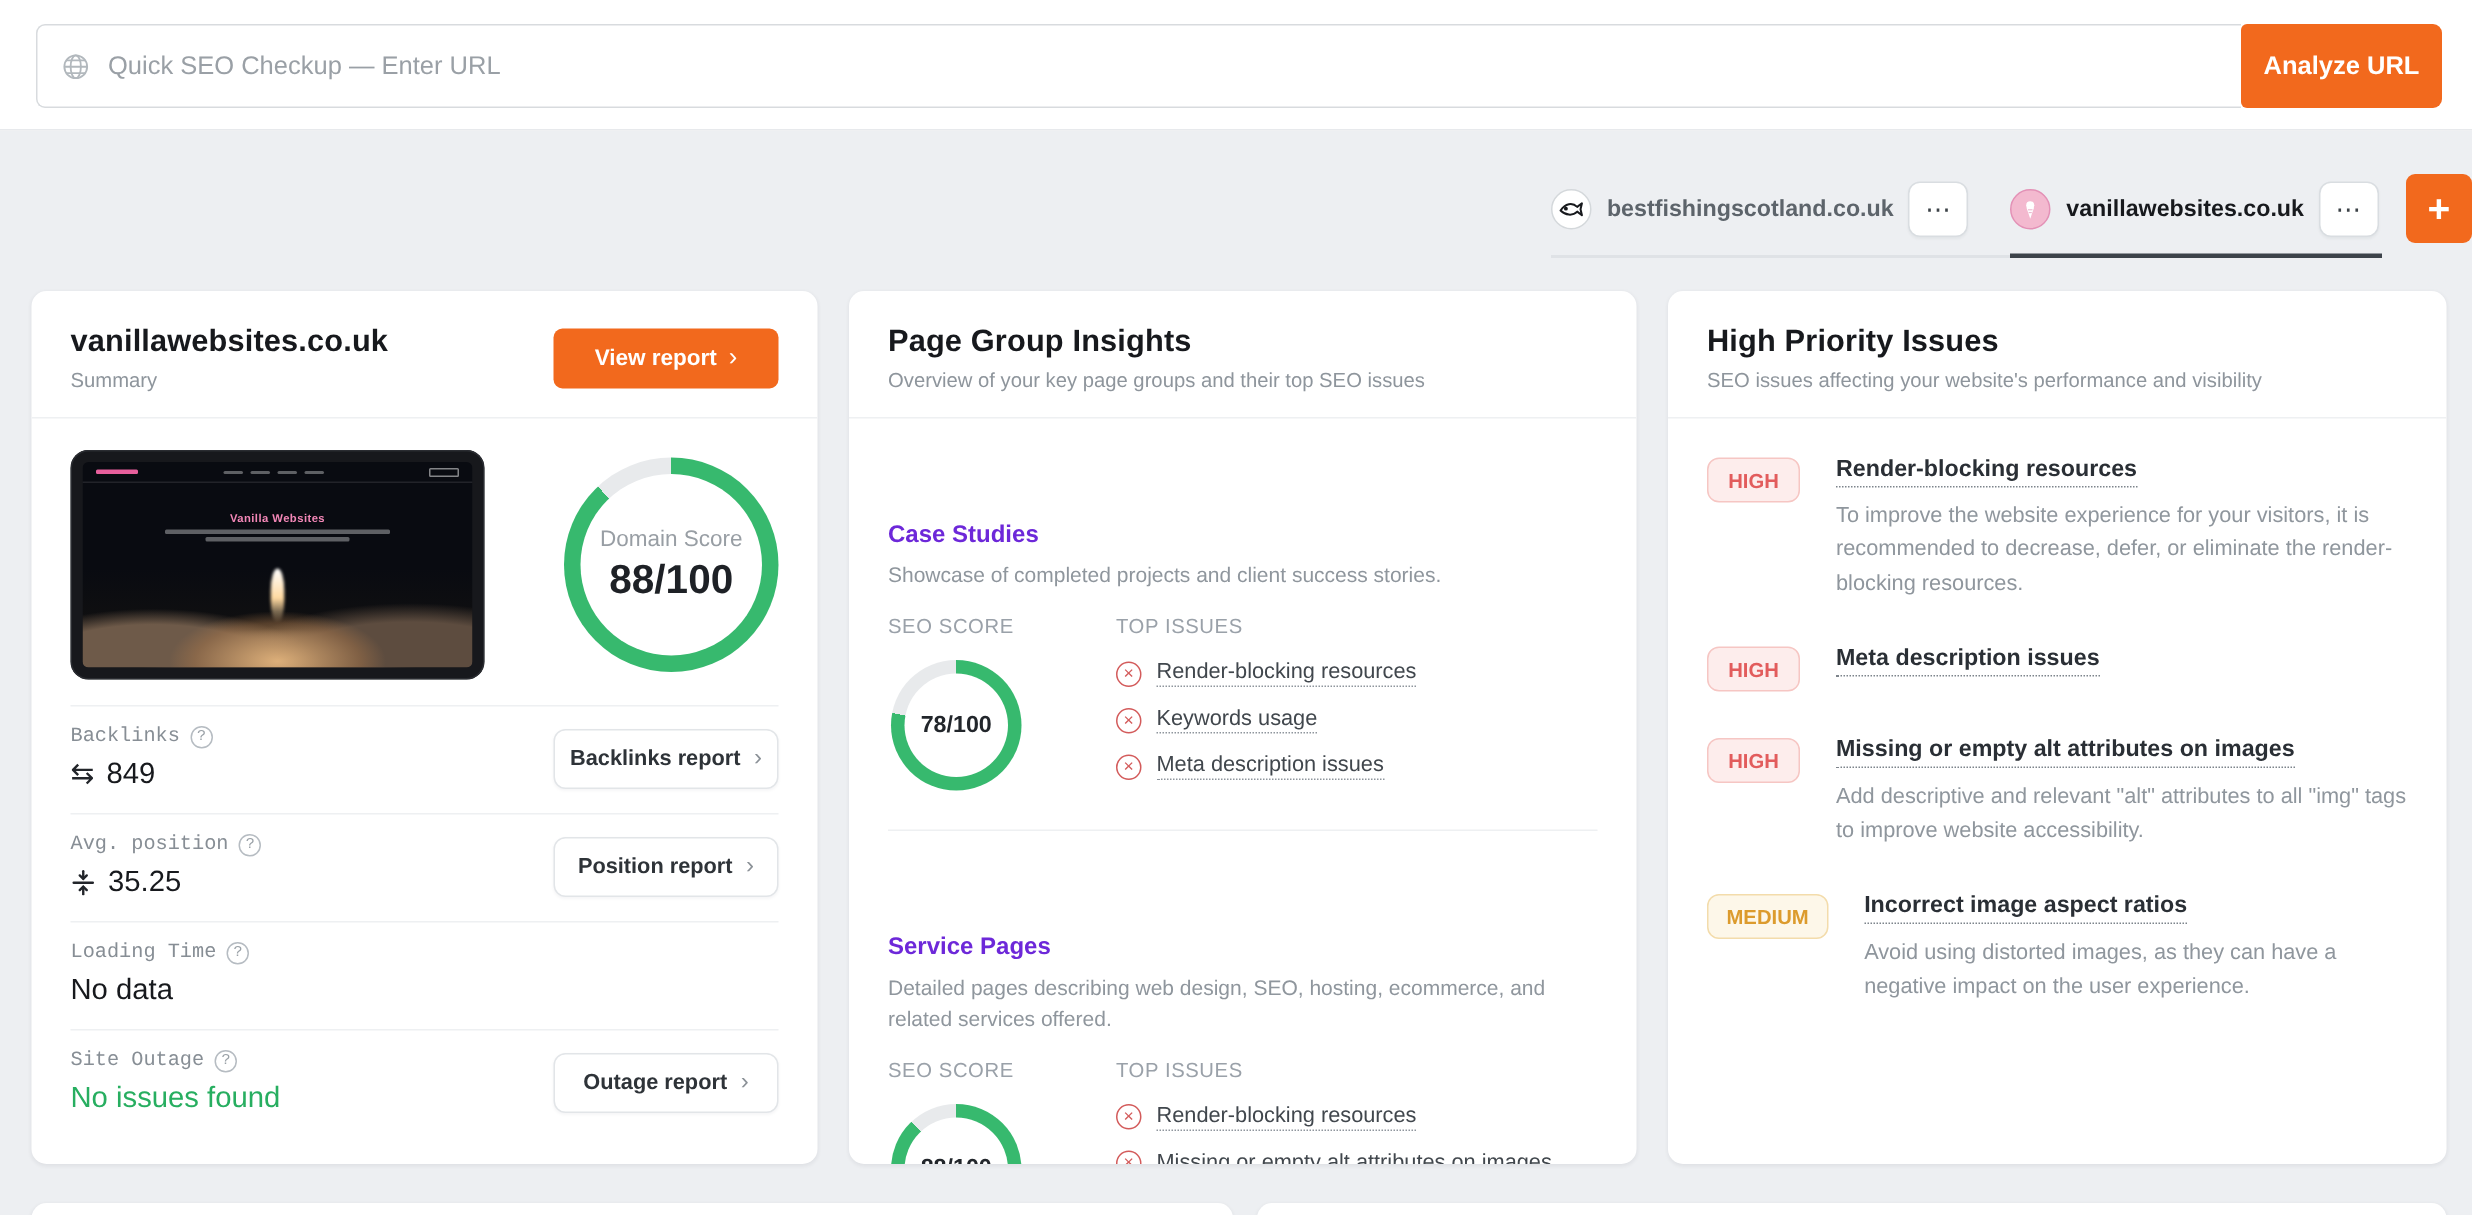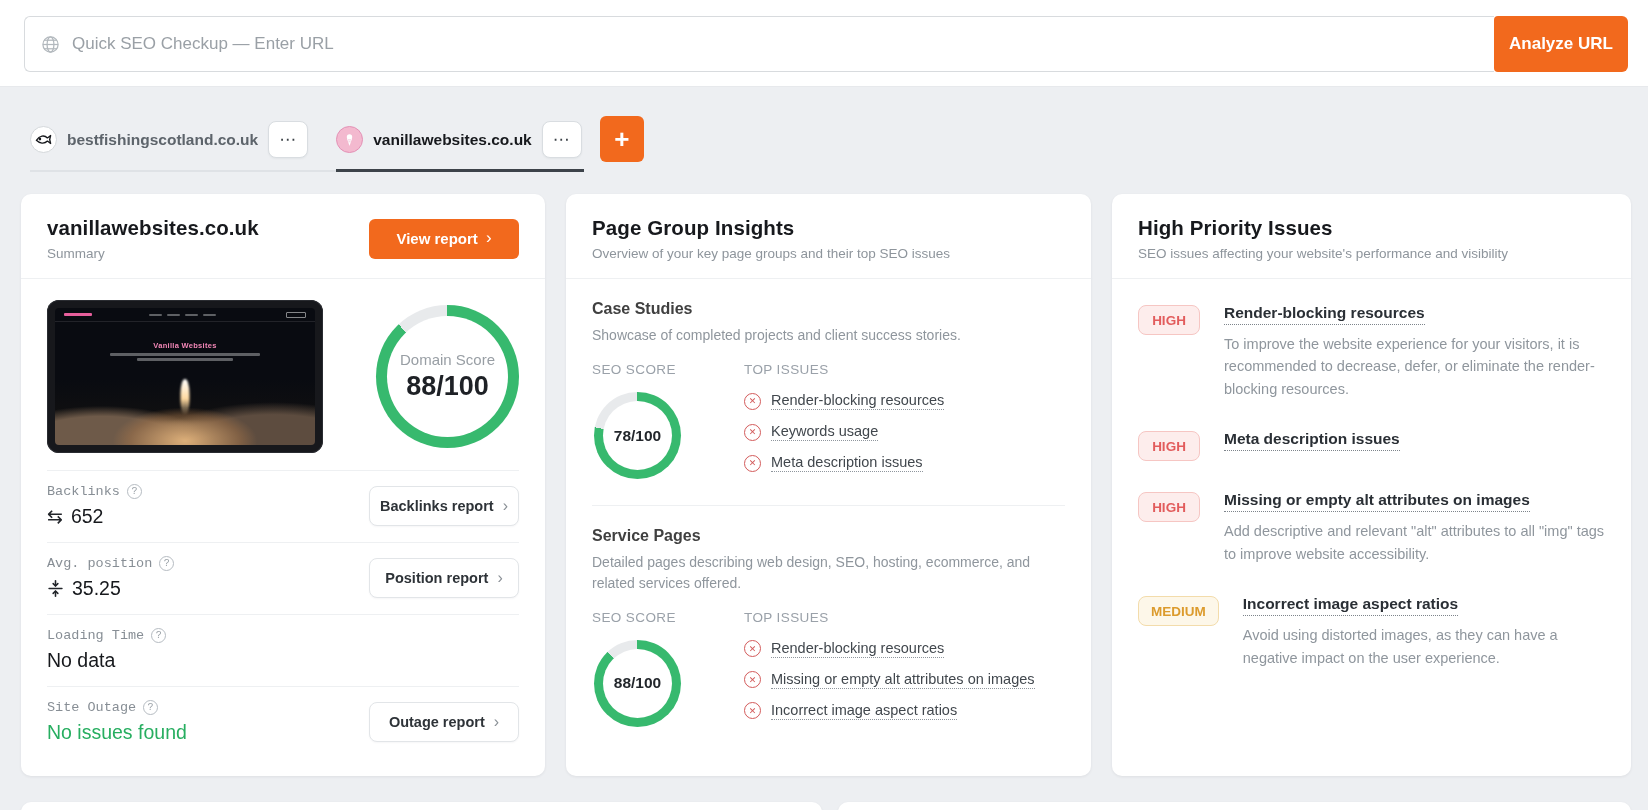--- a/index.html
+++ b/index.html
@@ -22,21 +22,21 @@
     flex:1; border:none; outline:none; font-size:17px; color:#3c4247;
     font-family:"Liberation Sans","DejaVu Sans",sans-serif; background:transparent;
   }
   .search-input::placeholder { color:#9aa0a6; }
   .analyze-btn {
     width:134px; border:none; border-radius:4px 6px 6px 4px; background:#f2691d;
     color:#fff; font-size:17px; font-weight:700; cursor:pointer;
     font-family:"Liberation Sans","DejaVu Sans",sans-serif;
   }
   
-  .tabs-row { display:flex; align-items:flex-start; padding:34px 0 0 30px; }
+  .tabs-row { display:flex; align-items:flex-start; padding:34px 0 0 30px;justify-content:flex-end; }
   .tabs-strip { display:flex; align-items:stretch; gap:26px; border-bottom:2px solid #dfe2e6; }
   .tab-group { display:flex; align-items:center; gap:10px; padding:0 2px 12px 0; position:relative; cursor:pointer; }
   .tab-group.active::after {
     content:""; position:absolute; left:0; right:0; bottom:-2px; height:3px; background:#3d434a;
   }
   .favicon {
     width:27px; height:27px; border-radius:50%; display:flex; align-items:center; justify-content:center;
     background:#fff; border:1px solid #d4d8db; overflow:hidden;
   }
   .favicon.pink { background:#f3b9cf; border:1px solid #e391b6; }
@@ -126,21 +126,21 @@
     display:flex; align-items:center; justify-content:center; gap:9px; width:150px; height:40px;
     background:#fff; border:1px solid #e2e5e8; border-radius:8px; font-size:14.5px; font-weight:600;
     color:#2e3338; cursor:pointer; box-shadow:0 1px 2px rgba(20,30,40,.04);
     font-family:"Liberation Sans","DejaVu Sans",sans-serif;
   }
   .report-btn .chev { color:#8b9197; font-weight:400; font-size:16px; }
   
   .pg-body { padding:0 26px; }
   .pg-section { padding:21px 0 20px; }
   .pg-section + .pg-section { border-top:1px solid #eef0f2; }
-  .pg-name { font-size:16px; font-weight:700; color:#404040; }
+  .pg-name { font-size:16px; font-weight:700; color:#6d28d9;margin-top:48px; }
   .pg-desc { font-size:14px; color:#8f969d; margin-top:7px; line-height:1.45; max-width:470px; }
   .pg-cols { display:flex; margin-top:17px; }
   .pg-col-score { width:152px; flex:0 0 auto; }
   .pg-col-issues { flex:1; }
   .col-label { font-size:13.5px; color:#9aa1a9; letter-spacing:.4px; margin-bottom:15px; }
   .pg-col-score .gauge { margin-left:2px; }
   .issue-row { display:flex; align-items:center; gap:10px; margin-bottom:13px; }
   .x-icon {
     width:17px; height:17px; border:1.4px solid #d35b5b; border-radius:50%; color:#d35b5b;
     font-size:9px; display:inline-flex; align-items:center; justify-content:center; flex:0 0 auto;
@@ -252,21 +252,21 @@
       </div>
 
       <div class="stat-row">
         <div class="stat-info">
           <div class="stat-label">
             <span>Backlinks</span>
             <span class="help-icon">?</span>
           </div>
           <div class="stat-value">
             <span class="glyph-swap">⇆</span>
-            <span>652</span>
+            <span>849</span>
           </div>
         </div>
         <button class="report-btn">
           <span>Backlinks report</span>
           <span class="chev">›</span>
         </button>
       </div>
 
       <div class="stat-row">
         <div class="stat-info">

